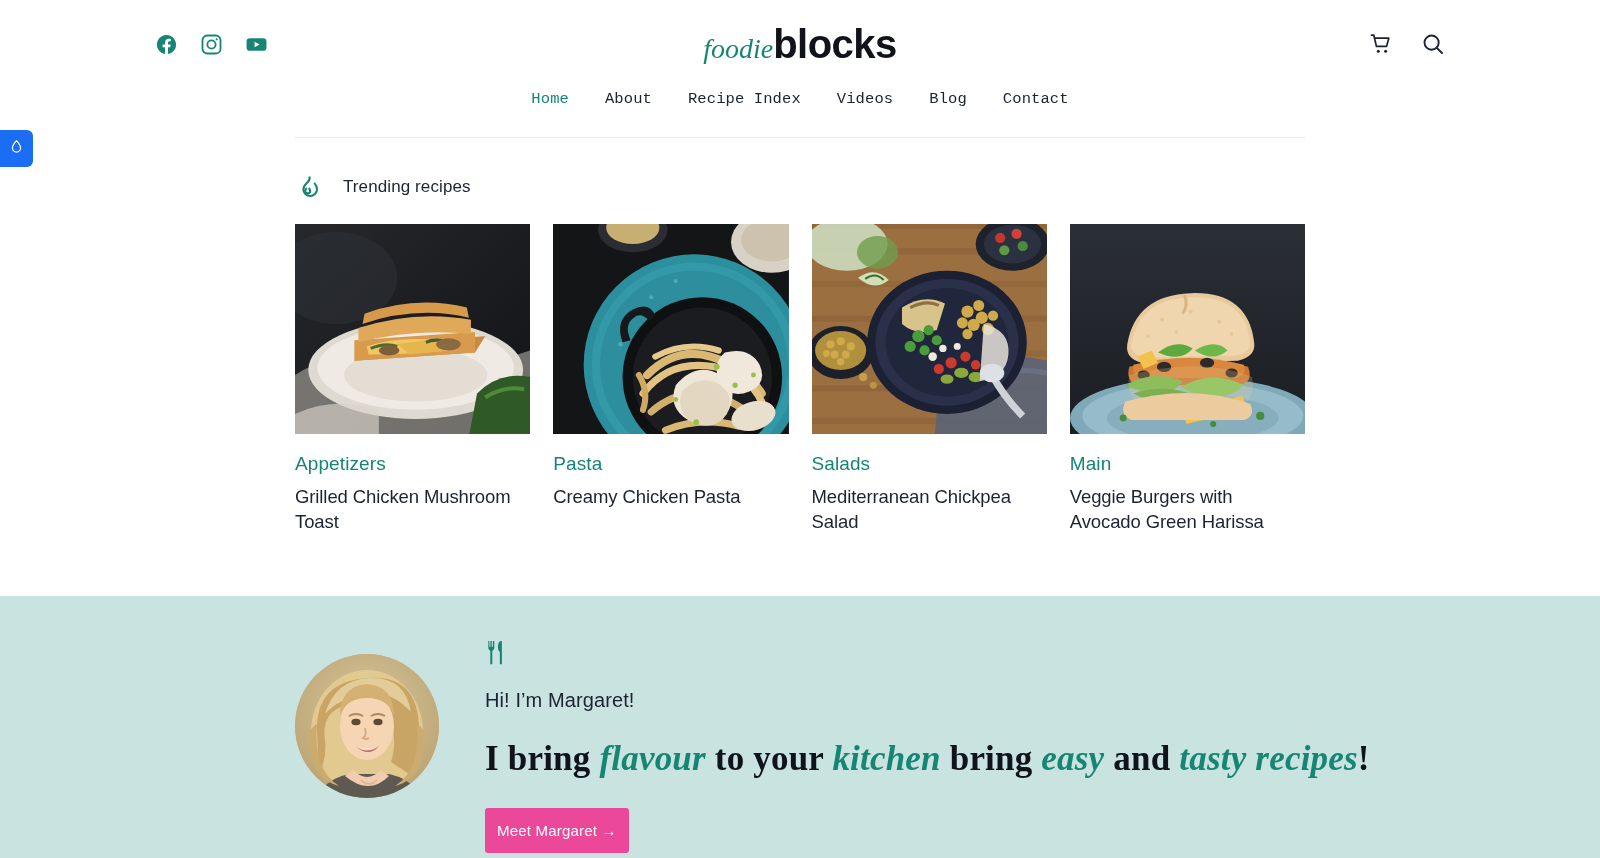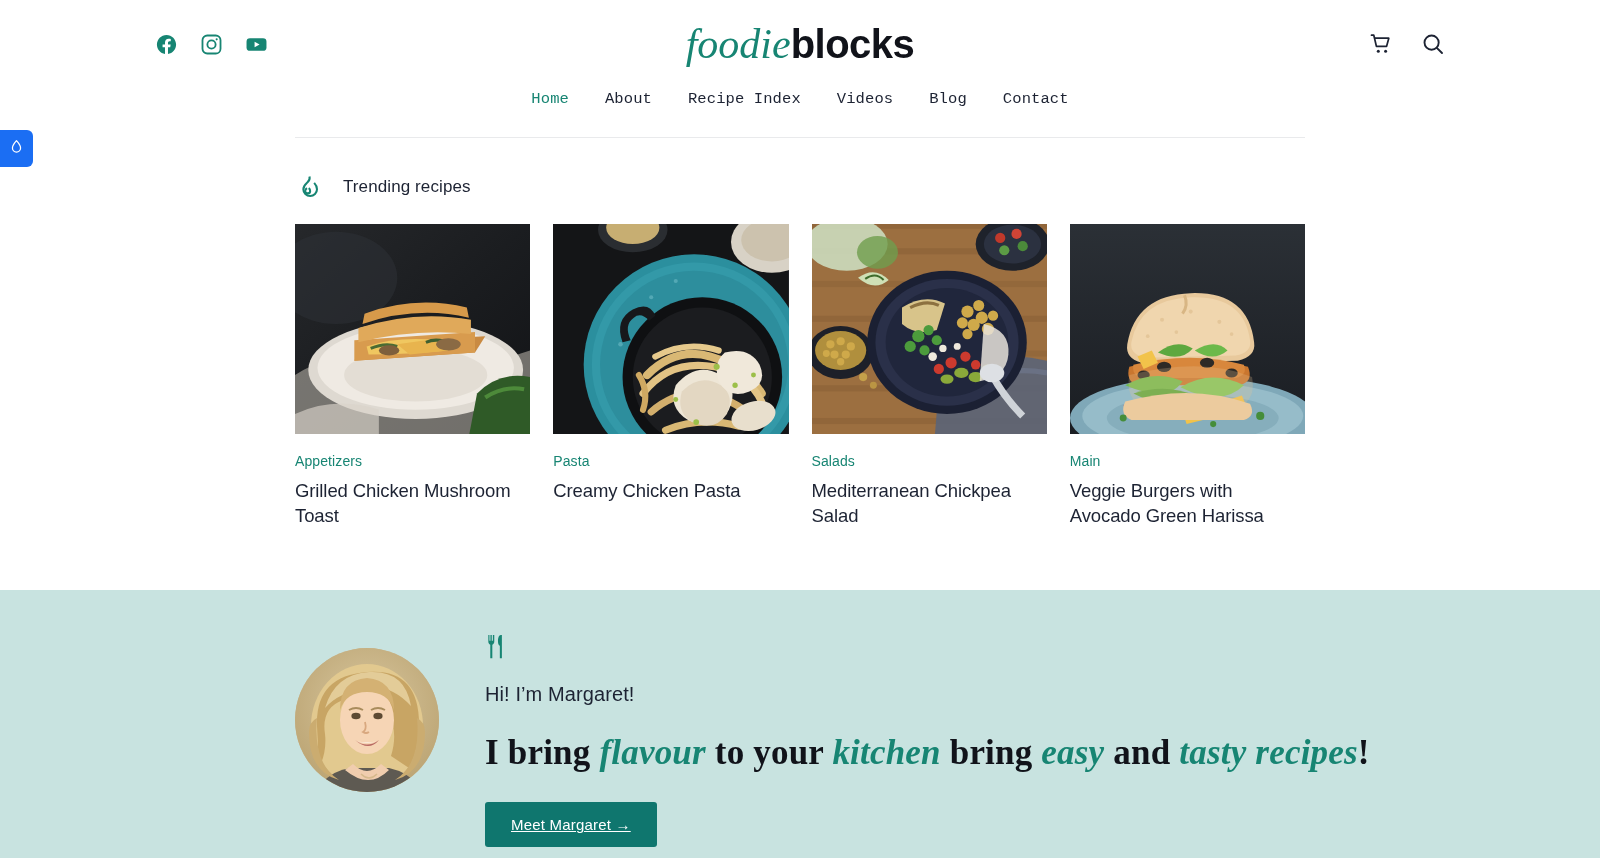--- a/index.html
+++ b/index.html
@@ -69,21 +69,21 @@
 
   .brand {
     flex: 1;
     text-align: center;
     white-space: nowrap;
     line-height: 1;
   }
   .brand .brand-a {
     font-family: "Liberation Serif", serif;
     font-style: italic;
-    font-size: 42px;
+    font-size: 28px;
     color: #178573;
     letter-spacing: 0px;
     text-align: right;
   }
   .brand .brand-b {
     font-family: "Liberation Sans", sans-serif;
     font-size: 40px;
     color: #11131a;
     letter-spacing: -0.5px;
     font-weight: 700;
@@ -161,21 +161,21 @@
     width: 100%;
     height: 210px;
     overflow: hidden;
     position: relative;
     background: #23262b;
   }
   .card-media svg { display: block; width: 100%; height: 100%; }
 
   .card-cat {
     margin-top: 19px;
-    font-size: 14px;
+    font-size: 19px;
     color: #178573;
     letter-spacing: 0.1px;
   }
   .card-title {
     margin-top: 10px;
     font-size: 18.5px;
     line-height: 1.33;
     color: #1d2333;
     letter-spacing: -0.1px;
   }
@@ -227,30 +227,29 @@
   }
   .bio-headline em {
     font-style: italic;
     color: #178573;
   }
 
   .bio-btn {
     display: inline-flex;
     align-items: center;
     margin-top: 29px;
-    background: #0f766e;
+    background: #ec4899;
     color: #ffffff;
     font-size: 15px;
-    padding: 14px 26px;
+    padding: 14px 12px;
     border: none;
     border-radius: 3px;
     cursor: pointer;
     font-family: "Liberation Sans", sans-serif;
     letter-spacing: 0.2px;
-    text-decoration: underline;
   }
 </style>
 </head>
 <body>
 
 <div class="edge-tab">
   <span>
     <svg width="15" height="17" viewBox="0 0 24 24" fill="none" stroke="#ffffff" stroke-width="2" stroke-linecap="round" stroke-linejoin="round">
       <path d="M12 2.7 C12 2.7 5.5 10 5.5 14.4 A6.5 6.5 0 0 0 18.5 14.4 C18.5 10 12 2.7 12 2.7 Z"></path>
     </svg>

